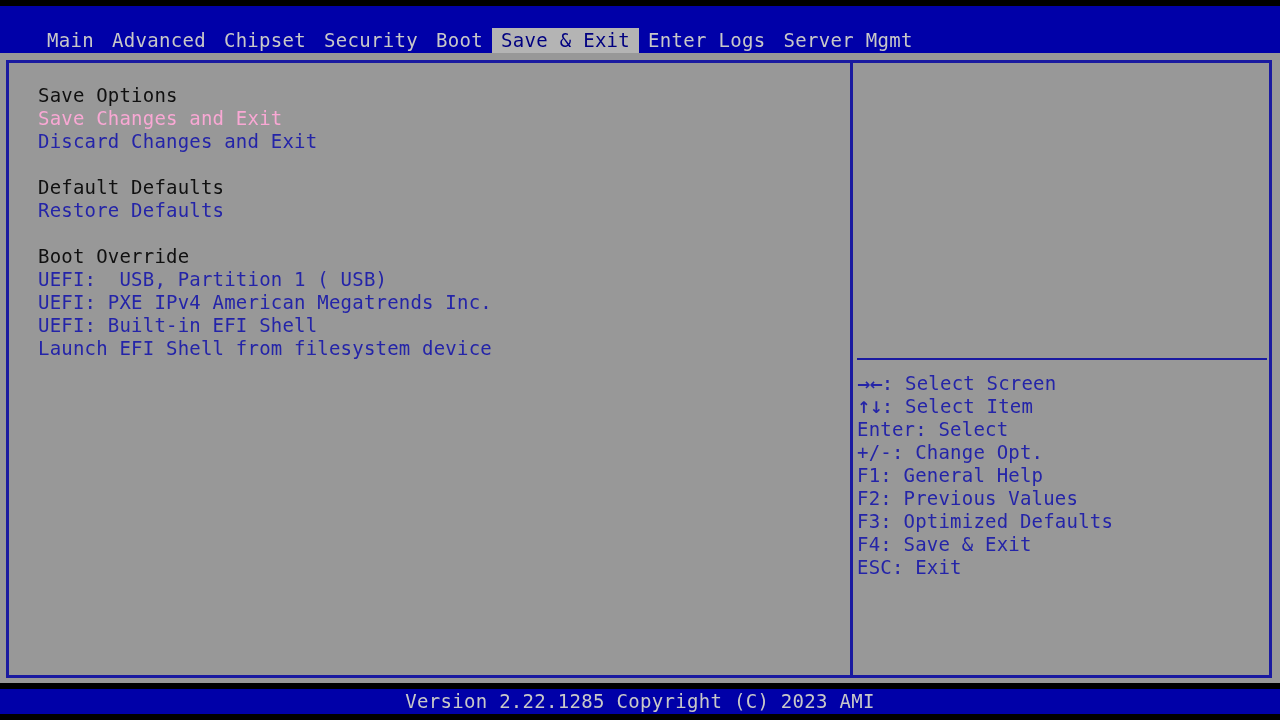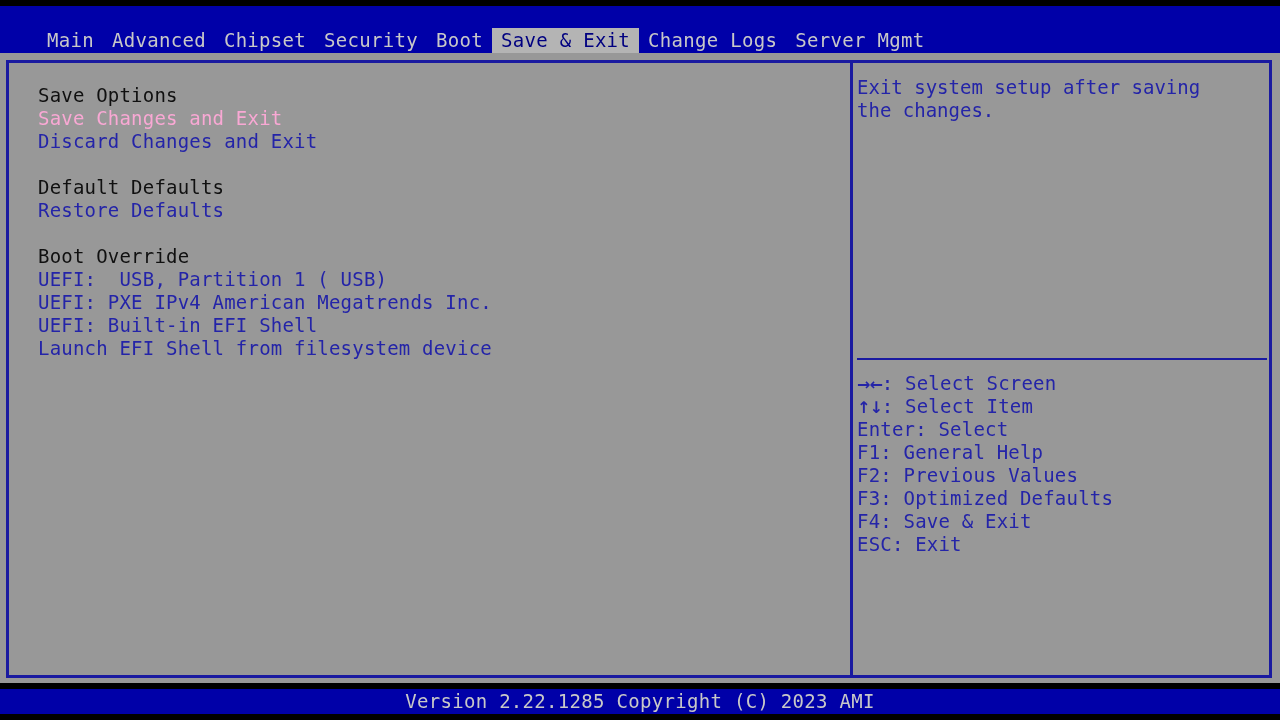--- a/index.html
+++ b/index.html
@@ -196,21 +196,21 @@
   </div>
 
   <div class="menu-bar">
     <div class="menu-items" id="menu-items">
         <div class="menu-item">Main</div>
         <div class="menu-item">Advanced</div>
         <div class="menu-item">Chipset</div>
         <div class="menu-item">Security</div>
         <div class="menu-item">Boot</div>
         <div class="menu-item selected">Save &amp; Exit</div>
-        <div class="menu-item">Change Logs</div>
+        <div class="menu-item">Enter Logs</div>
         <div class="menu-item">Server Mgmt</div>
       </div>
   </div>
 
   <div class="body-gray"></div>
 
   <div class="content-frame"></div>
   <div class="v-divider"></div>
 
   <div class="left-panel" id="left-panel">
@@ -221,29 +221,26 @@
       <div class="row header">Default Defaults</div>
       <div class="row link">Restore Defaults</div>
       <div class="row spacer">&nbsp;</div>
       <div class="row header">Boot Override</div>
       <div class="row link">UEFI:  USB, Partition 1 ( USB)</div>
       <div class="row link">UEFI: PXE IPv4 American Megatrends Inc.</div>
       <div class="row link">UEFI: Built-in EFI Shell</div>
       <div class="row link">Launch EFI Shell from filesystem device</div>
     </div>
 
-  <div class="right-panel">
-    <div class="help-text">Exit system setup after saving
-the changes.</div>
-  </div>
   <div class="h-divider"></div>
   <div class="keys" id="keys-list">
       <div class="key-row"><span class="key-glyph">→←</span><span>: Select Screen</span></div>
       <div class="key-row"><span class="key-glyph">↑↓</span><span>: Select Item</span></div>
       <div class="key-row"><span>Enter: Select</span></div>
+      <div class="key-row"><span>+/-: Change Opt.</span></div>
       <div class="key-row"><span>F1: General Help</span></div>
       <div class="key-row"><span>F2: Previous Values</span></div>
       <div class="key-row"><span>F3: Optimized Defaults</span></div>
       <div class="key-row"><span>F4: Save &amp; Exit</span></div>
       <div class="key-row"><span>ESC: Exit</span></div>
     </div>
 
   <div class="footer-bar">
     <div class="footer-text">Version 2.22.1285 Copyright (C) 2023 AMI</div>
   </div>

